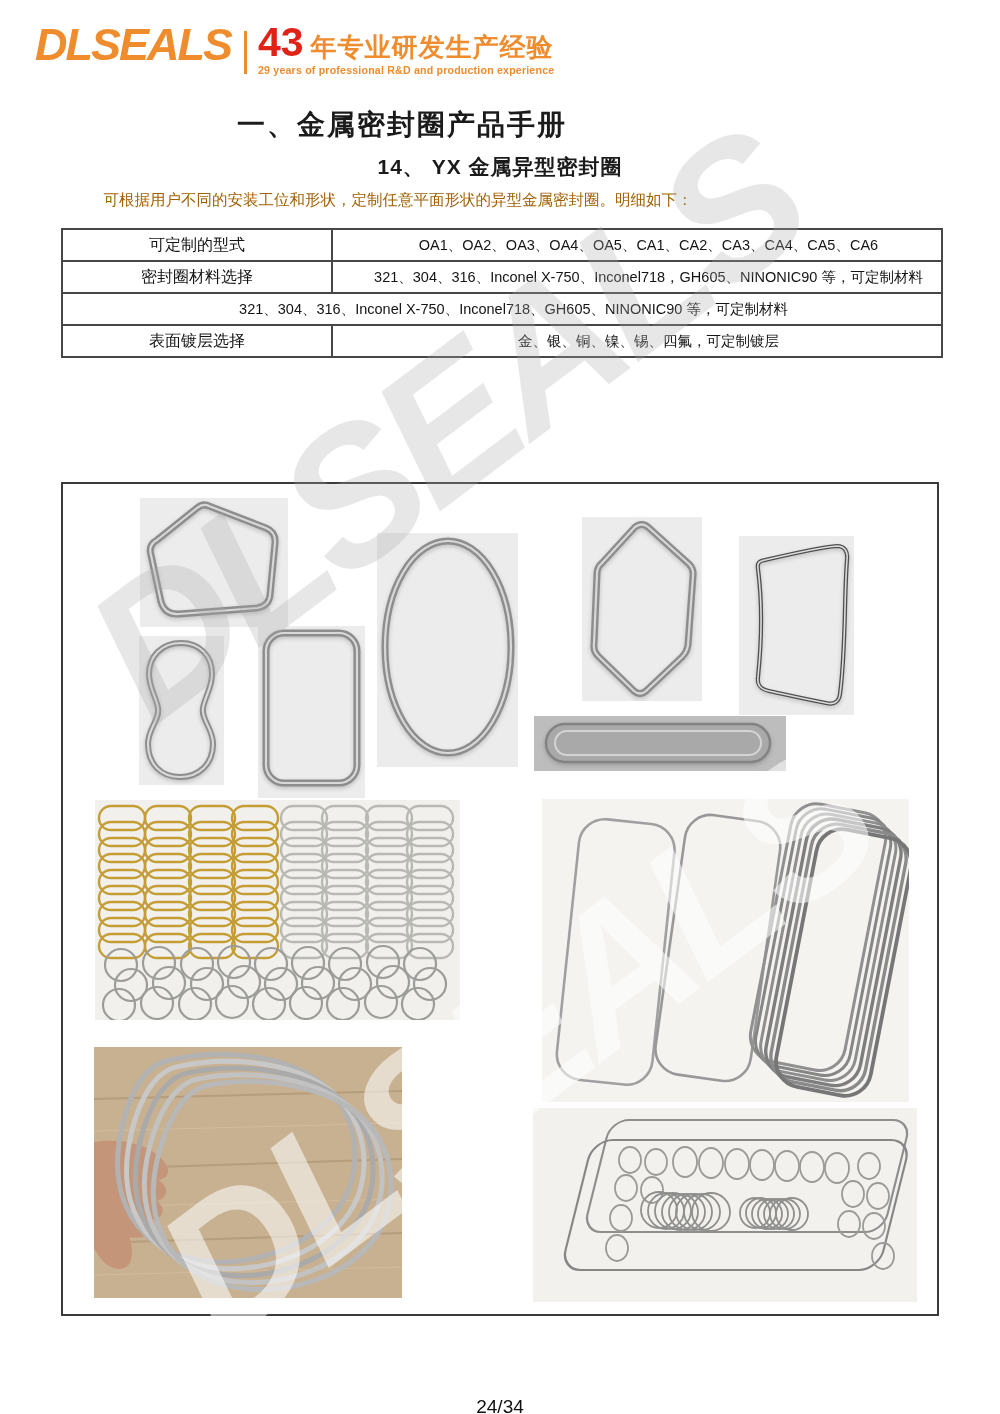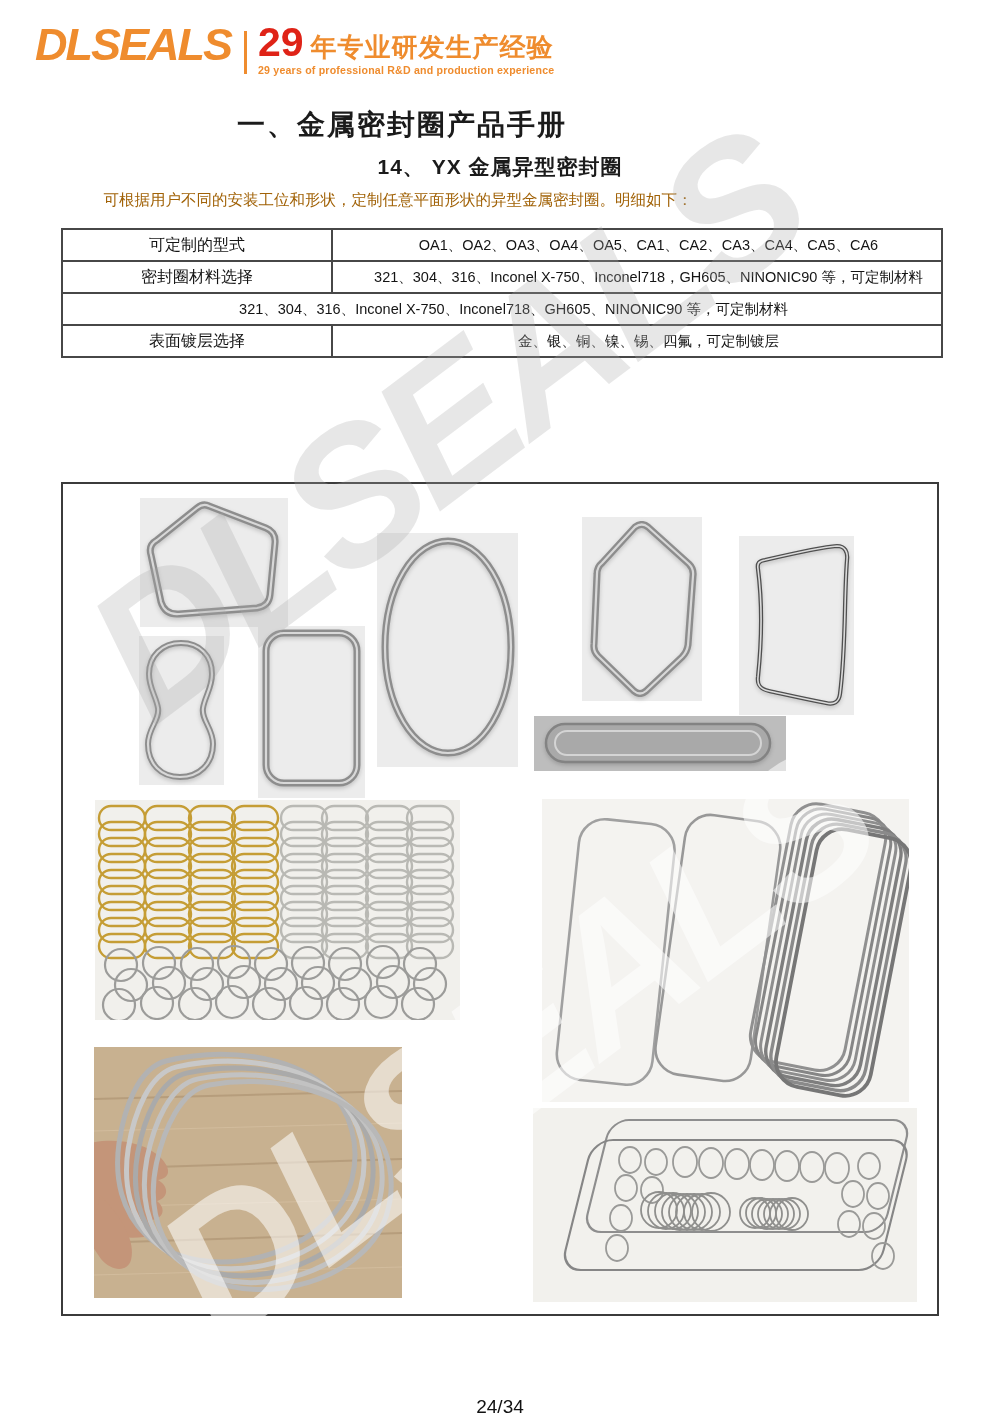--- a/index.html
+++ b/index.html
@@ -57,21 +57,21 @@
 </style>
 </head>
 <body>
 
 <div class="page">
 
   <div class="abs logo">DLSEALS</div>
   <div class="abs hdr-divider"></div>
   <div class="abs hdr-right">
     <div class="hdr-row">
-      <span class="years">29</span>
+      <span class="years">43</span>
       <span class="tagline-cn">年专业研发生产经验</span>
     </div>
     <div class="tagline-en">29 years of professional R&amp;D and production experience</div>
   </div>
 
   <div class="abs page-title">一、金属密封圈产品手册</div>
   <div class="abs page-subtitle">14、 YX 金属异型密封圈</div>
   <div class="abs page-intro">可根据用户不同的安装工位和形状，定制任意平面形状的异型金属密封圈。明细如下：</div>
 
   <div class="abs spec-table">

